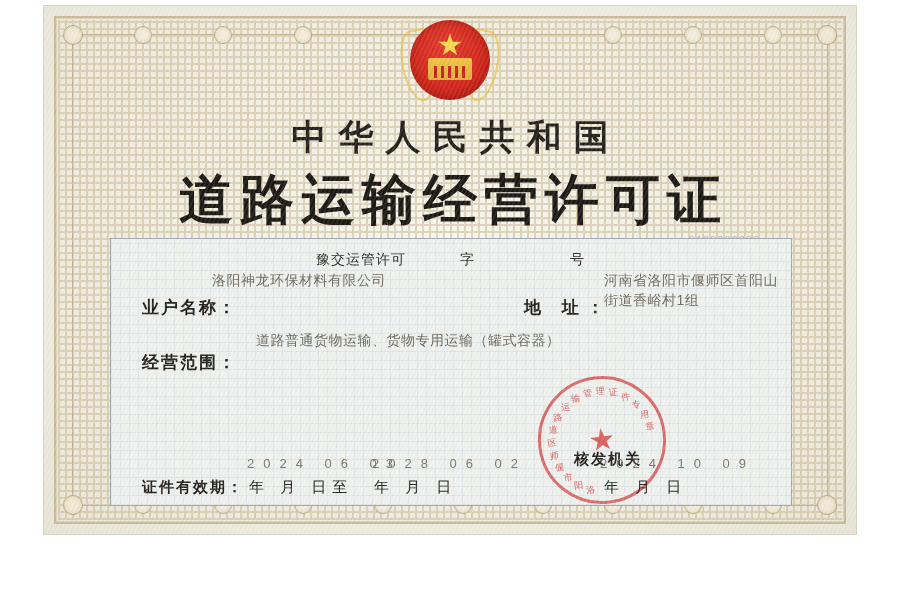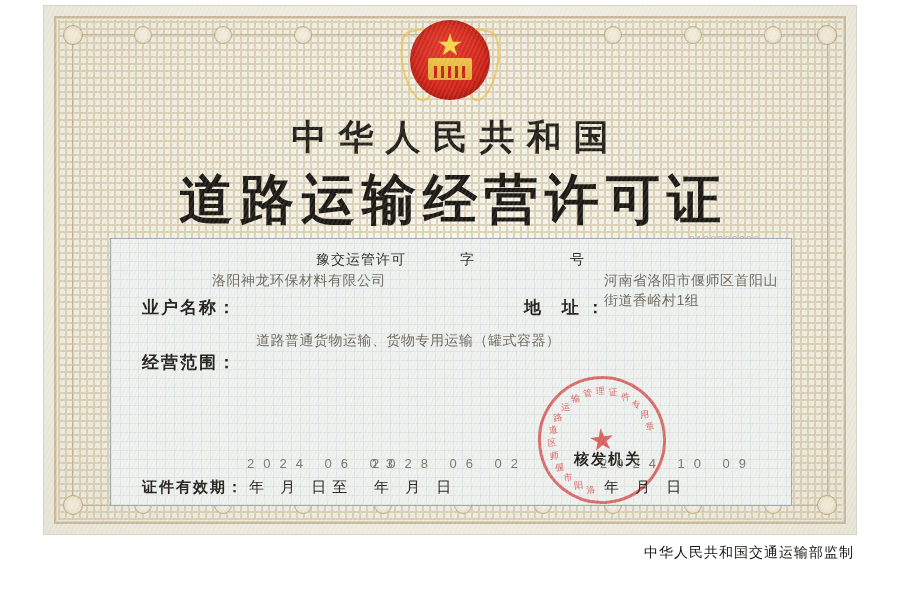--- a/index.html
+++ b/index.html
@@ -412,15 +412,14 @@
 
     <div class="date-digits dd-2">2028  06  02</div>
     <div class="date-group dg-2">年 月 日</div>
 
     <div class="date-digits dd-3">2024  10  09</div>
     <div class="date-group dg-3">年 月 日</div>
 
     <div class="texture"></div>
   </div>
 
-  <div class="footer">中华人民共和国交通运输部监制</div>
 
 </div>
 
 </body></html>

